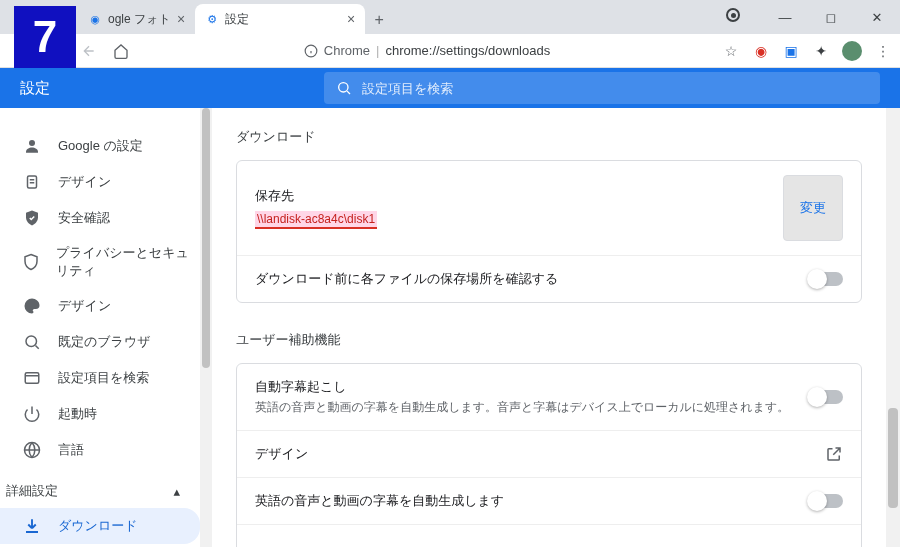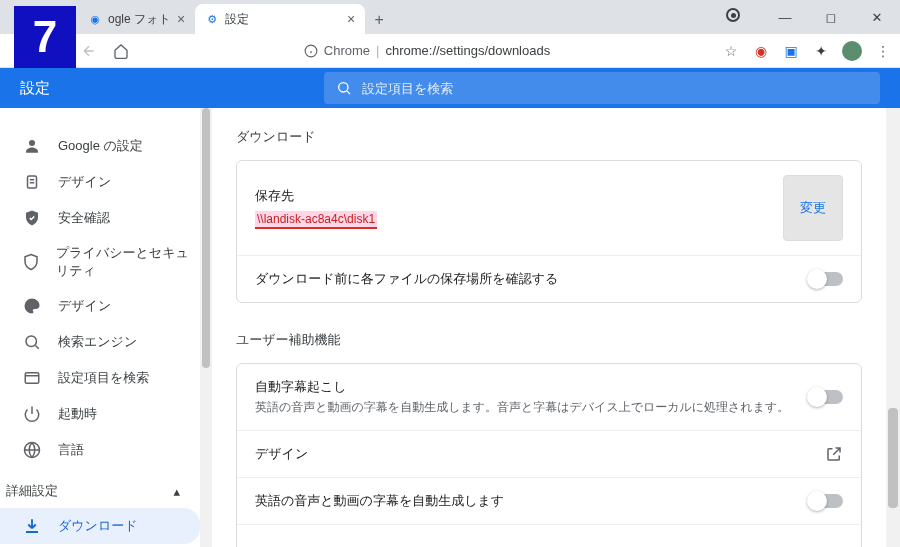--- a/index.html
+++ b/index.html
@@ -187,21 +187,21 @@
         </span>
       <span>デザイン</span>
     </div>
     <div class="nav-item">
       <span class="nicon">
           <svg width="18" height="18" viewBox="0 0 24 24" fill="none" stroke="currentColor" stroke-width="2">
             <circle cx="11" cy="11" r="7"></circle>
             <line x1="21" y1="21" x2="16.65" y2="16.65"></line>
           </svg>
         </span>
-      <span>検索エンジン</span>
+      <span>既定のブラウザ</span>
     </div>
     <div class="nav-item">
       <span class="nicon">
           <svg width="18" height="18" viewBox="0 0 24 24" fill="none" stroke="currentColor" stroke-width="2">
             <rect x="3" y="5" width="18" height="14" rx="2"></rect>
             <line x1="3" y1="9" x2="21" y2="9"></line>
           </svg>
         </span>
       <span>設定項目を検索</span>
     </div>

